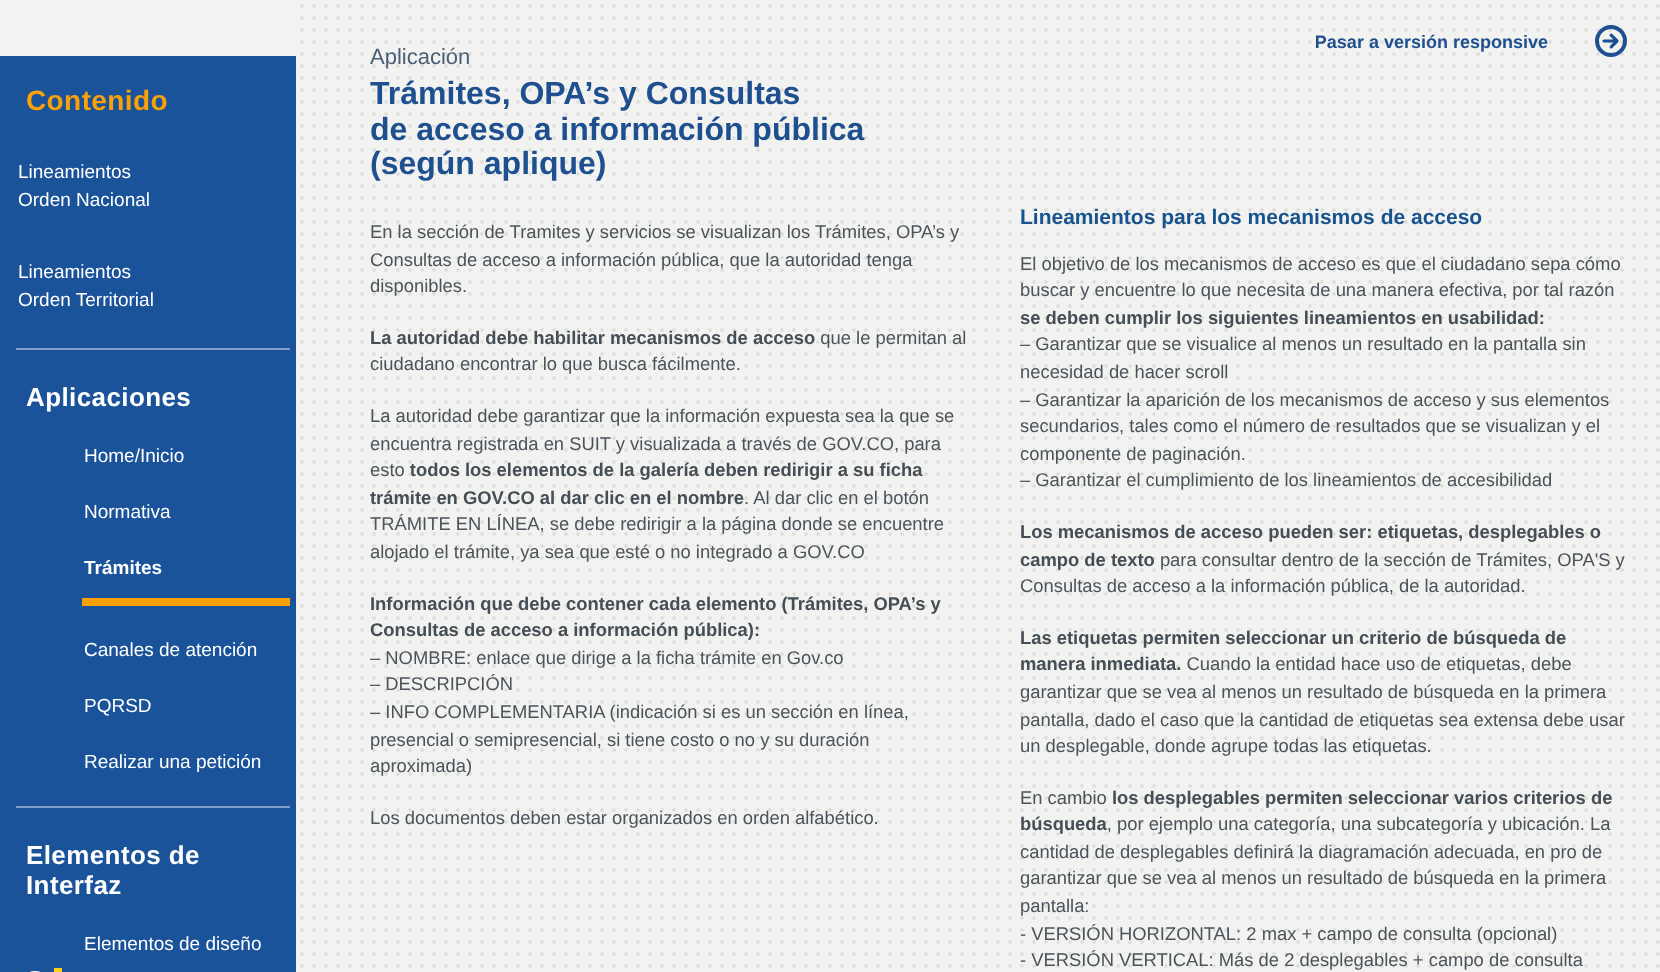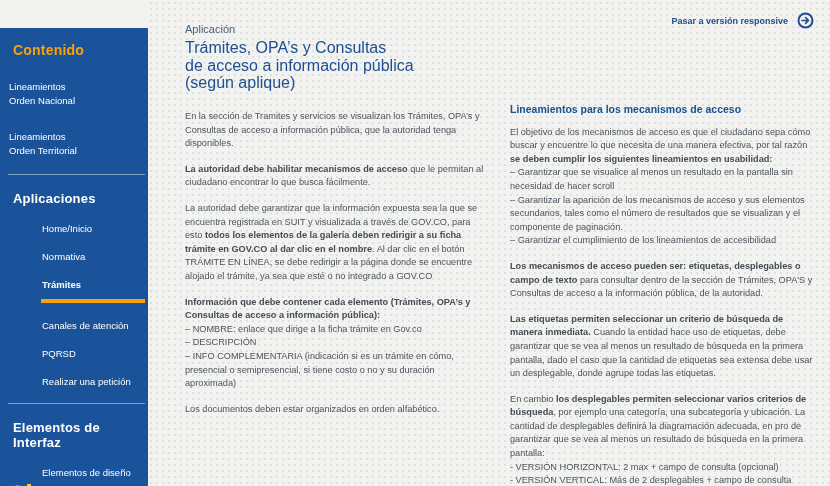--- a/index.html
+++ b/index.html
@@ -49,27 +49,27 @@
   .sb-logo-text { color:#fff; font-size:13.5px; font-weight:800; letter-spacing:.3px; }
   
   .content {
     position:absolute; left:148px; top:0; right:0; bottom:0;
     background-color:#F2F2F1;
     background-image:radial-gradient(#e0e0df 0.8px, transparent 1px);
     background-size:6px 6px;
   }
   .responsive-link {
     position:absolute; top:12px; right:16px; display:flex; align-items:center;
-    gap:9px; color:#1E4F8F; font-size:9px; font-weight:600; text-decoration:none;
+    gap:23px; color:#1E4F8F; font-size:9px; font-weight:600; text-decoration:none;
     cursor:pointer;
   }
   .page-header { position:absolute; left:37px; top:23px; }
   .kicker { color:#4A6077; font-size:11px; }
   .page-title {
-    margin-top:4px; color:#1E4F8F; font-size:16px; font-weight:400;
+    margin-top:4px; color:#1E4F8F; font-size:16px; font-weight:700;
     line-height:17.5px; white-space:pre-line;
   }
   .col { position:absolute; color:#4B545B; font-size:9.2px; line-height:13.6px; }
   .col-left  { left:37px;  top:110px; width:302px; }
   .col-right { left:362px; top:103px; width:308px; }
   .col p { margin:0 0 12px 0; }
   .col b, .col strong { font-weight:700; color:#454E55; }
   .block { display:block; }
   .col-heading {
     color:#17538F; font-size:10.5px; font-weight:700; margin:0 0 9px 0;
@@ -143,21 +143,21 @@
       <p>
         <strong>La autoridad debe habilitar mecanismos de acceso</strong><span> que le permitan al ciudadano encontrar lo que busca fácilmente.</span>
       </p>
       <p>
         <span>La autoridad debe garantizar que la información expuesta sea la que se encuentra registrada en SUIT y visualizada a través de GOV.CO, para esto </span><strong>todos los elementos de la galería deben redirigir a su ficha trámite en GOV.CO al dar clic en el nombre</strong><span>. Al dar clic en el botón TRÁMITE EN LÍNEA, se debe redirigir a la página donde se encuentre alojado el trámite, ya sea que esté o no integrado a GOV.CO</span>
       </p>
       <p>
         <strong>Información que debe contener cada elemento (Trámites, OPA’s y Consultas de acceso a información pública):</strong>
         <span class="block">– NOMBRE: enlace que dirige a la ficha trámite en Gov.co</span>
         <span class="block">– DESCRIPCIÓN</span>
-        <span class="block">– INFO COMPLEMENTARIA (indicación si es un trámite en cómo, presencial o semipresencial, si tiene costo o no y su duración aproximada)</span>
+        <span class="block">– INFO COMPLEMENTARIA (indicación si es un sección en línea, presencial o semipresencial, si tiene costo o no y su duración aproximada)</span>
       </p>
       <p>
         <span>Los documentos deben estar organizados en orden alfabético.</span>
       </p>
     </section>
 
     <section class="col col-right">
       <h2 class="col-heading">Lineamientos para los mecanismos de acceso</h2>
       <p>
         <span>El objetivo de los mecanismos de acceso es que el ciudadano sepa cómo buscar y encuentre lo que necesita de una manera efectiva, por tal razón </span><strong>se deben cumplir los siguientes lineamientos en usabilidad:</strong>

